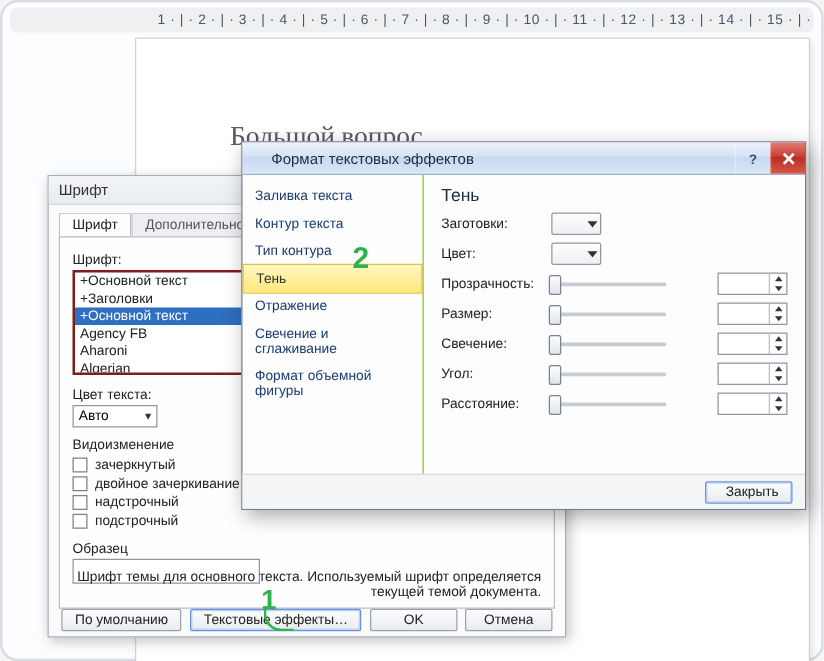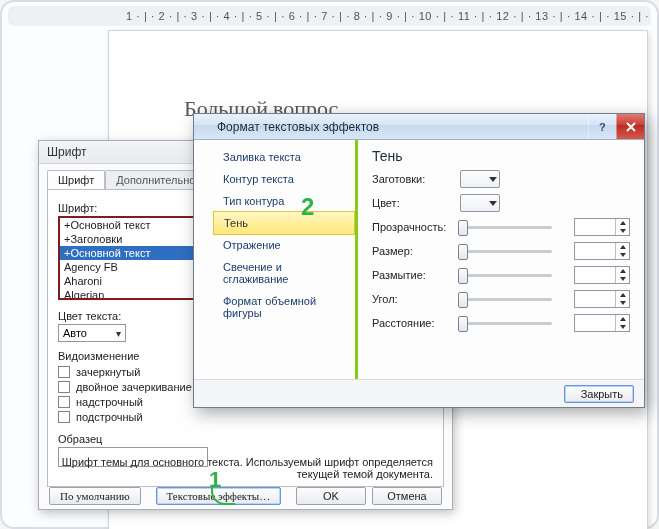--- a/index.html
+++ b/index.html
@@ -133,21 +133,21 @@
     min-width: 70px;
     padding: 2px 10px;
     font-size: 11px;
     background: linear-gradient(#fdfdfd,#e9ebee);
     border: 1px solid #9aa2ad;
     border-radius: 2px;
     text-align: center;
     color:#222;
     white-space:nowrap;
   }
-  .btn.left-group { margin-right:auto;font-family:Liberation Serif, serif; }
+  .btn.left-group { margin-right:auto; }
 
   
   .fx-dialog {
     position: absolute;
     left: 193px; top: 113px;
     width: 452px; height: 295px;
     background: #fdfdfd;
     border: 1px solid #6f7d8e;
     box-shadow: 4px 5px 16px rgba(0,0,0,.35);
   }
@@ -163,23 +163,22 @@
   .win-btn {
     width: 28px;
     display:flex; align-items:center; justify-content:center;
     border-left:1px solid rgba(255,255,255,.4);
   }
   .win-btn svg { display:block; }
   .win-btn.close { background: linear-gradient(#e07a74,#c83e35 45%,#b82d22 46%,#d7584d); }
   .fx-content { display:flex; height: calc(100% - 26px - 28px); }
   .fx-side {
     width: 145px;
-    border-right: 3px solid #84cc16;
+    border-right: 1px solid #84cc16;
     padding: 6px 0;
-    margin-left: 19px;
   }
   .fx-side .item {
     padding: 5px 10px;
     color:#1b3c70;
     cursor: default;
   }
   .fx-side .item.sel {
     background: linear-gradient(#fff7c2,#ffe77a);
     border: 1px solid #e3c23e;
     margin: -1px 0;
@@ -410,21 +409,21 @@
           </div>
         <div class="spin">
             <div class="val"></div>
             <div class="arrows">
               <div class="up"></div>
               <div class="dn"></div>
             </div>
           </div>
       </div>
       <div class="param-row">
-        <div class="lbl">Размытие:</div>
+        <div class="lbl">Свечение:</div>
         <div class="slider">
             <div class="track">
               <div class="thumb"></div>
             </div>
           </div>
         <div class="spin">
             <div class="val"></div>
             <div class="arrows">
               <div class="up"></div>
               <div class="dn"></div>

